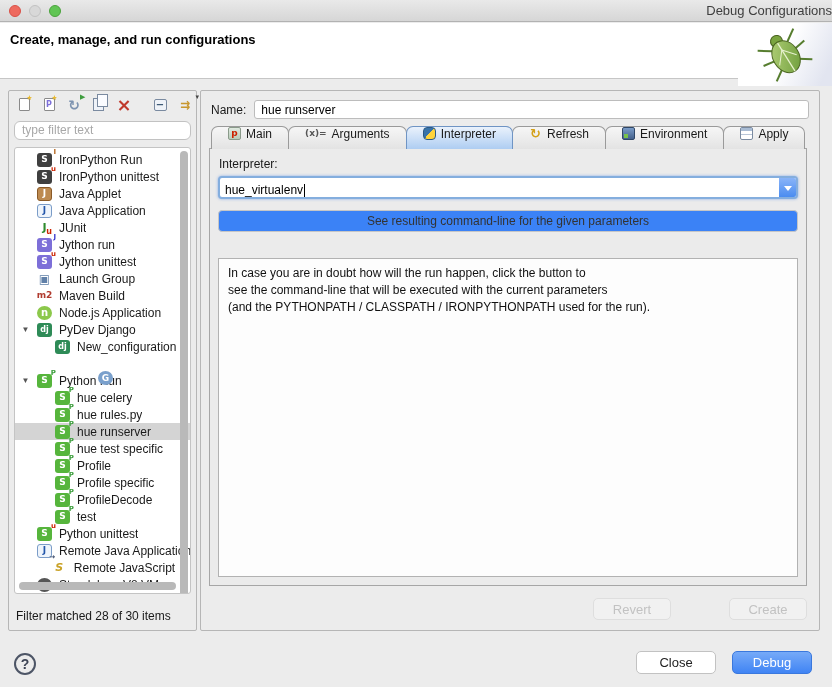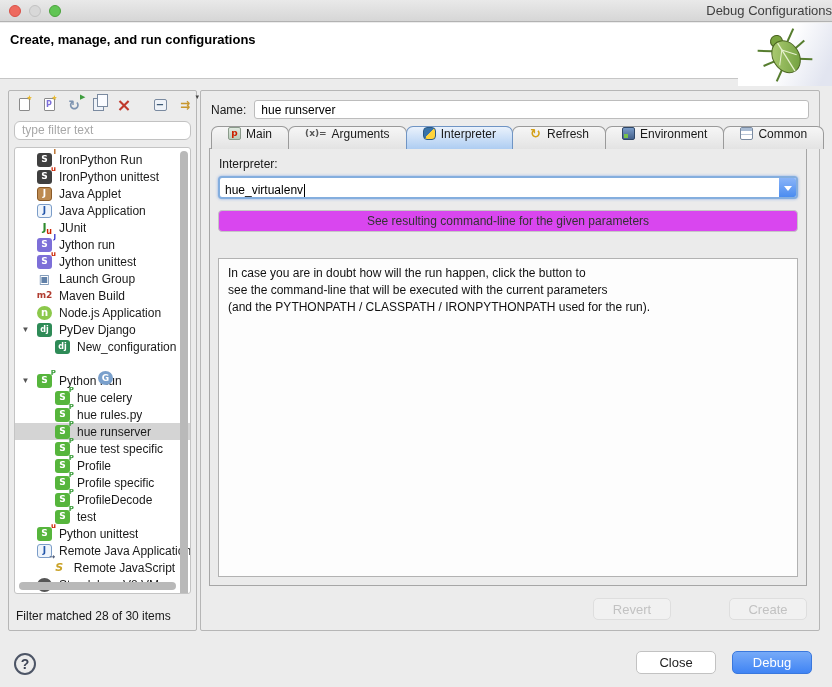--- a/index.html
+++ b/index.html
@@ -151,21 +151,21 @@
     border:1px solid #a6a6a6; background:#ebebeb; z-index:1; padding:7px 8px; }
   .interp-label { font-size:12px; margin:1px 0 5px 1px; }
   .combo { height:23px; display:flex; align-items:stretch; background:#fff;
     border:2px solid #84aede; border-radius:4px; box-shadow:0 0 3px rgba(100,150,230,.75);
     margin-bottom:11px; overflow:hidden; }
   .combo-text { flex:1; display:flex; align-items:flex-end; padding:0 5px; font-size:12px; color:#000; }
   .caret { width:1px; height:13px; background:#000; margin-left:1px; }
   .combo-btn { width:17px; background:linear-gradient(#8ab4f8,#4a8cf0); display:flex;
     align-items:center; justify-content:center; border:none; cursor:default; }
   .combo-btn::before { content:""; border:4px solid transparent; border-top:5px solid #fff; margin-top:5px; }
-  .cmd-btn { display:block; width:100%; height:22px; background:#d946ef; border:1px solid #c6c6c6;
+  .cmd-btn { display:block; width:100%; height:22px; background:#3b82f6; border:1px solid #c6c6c6;
     border-radius:4px; font-size:12px; color:#333; font-family:inherit; cursor:default; }
   .info-box { position:absolute; left:8px; right:8px; top:109px; bottom:8px; background:#fdfdfd;
     border:1px solid #b2b2b2; padding:6px 9px; font-size:12px; line-height:1.4; color:#111; }
   .panel-buttons { position:absolute; right:12px; bottom:10px; display:flex; gap:18px; }
   .btn { min-width:78px; height:22px; border-radius:5px; font-size:13px; font-family:inherit; cursor:default;margin-left:40px; }
   .btn-disabled { background:#f1f1f1; border:1px solid #dedede; color:#c2c2c2; }
   
   .help-btn { position:absolute; left:14px; bottom:12px; width:22px; height:22px; border-radius:50%;
     border:2px solid #4d5566; background:transparent; color:#3c4354; font-size:14px; font-weight:bold;
     display:flex; align-items:center; justify-content:center; cursor:default; }
@@ -441,21 +441,21 @@
         <span>Refresh</span>
       </div>
 
       <div class="tab">
         <span class="tab-icon ic-environment-icon"></span>
         <span>Environment</span>
       </div>
 
       <div class="tab">
         <span class="tab-icon ic-common-icon"></span>
-        <span>Common</span>
+        <span>Apply</span>
       </div>
     </div>
   <div class="tab-content">
     <div class="interp-label">Interpreter:</div>
     <div class="combo">
       <span class="combo-text">
         <span>hue_virtualenv</span>
         <span class="caret"></span>
       </span>
       <button class="combo-btn"></button>

